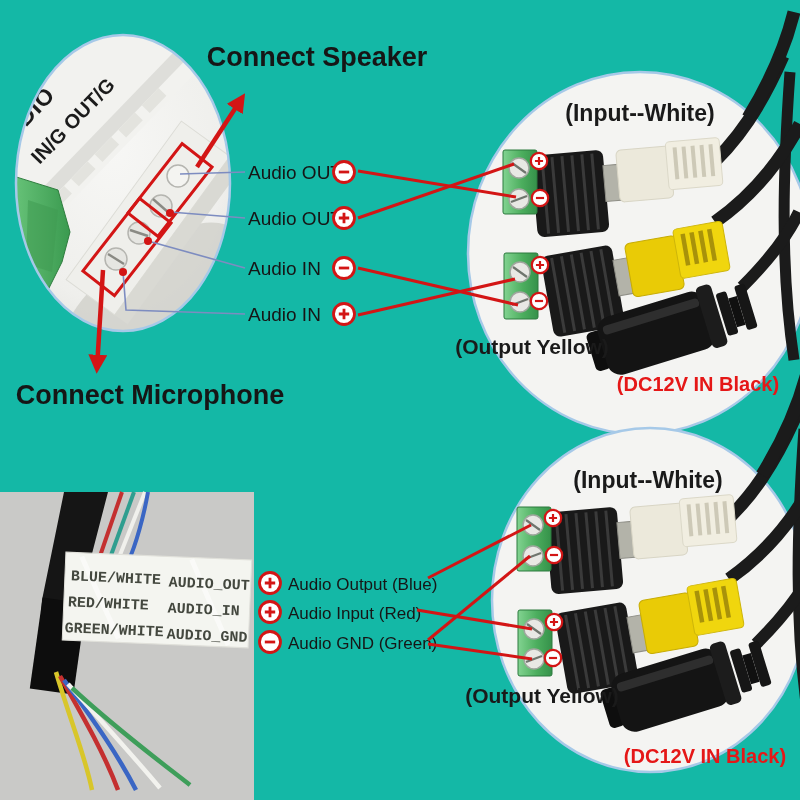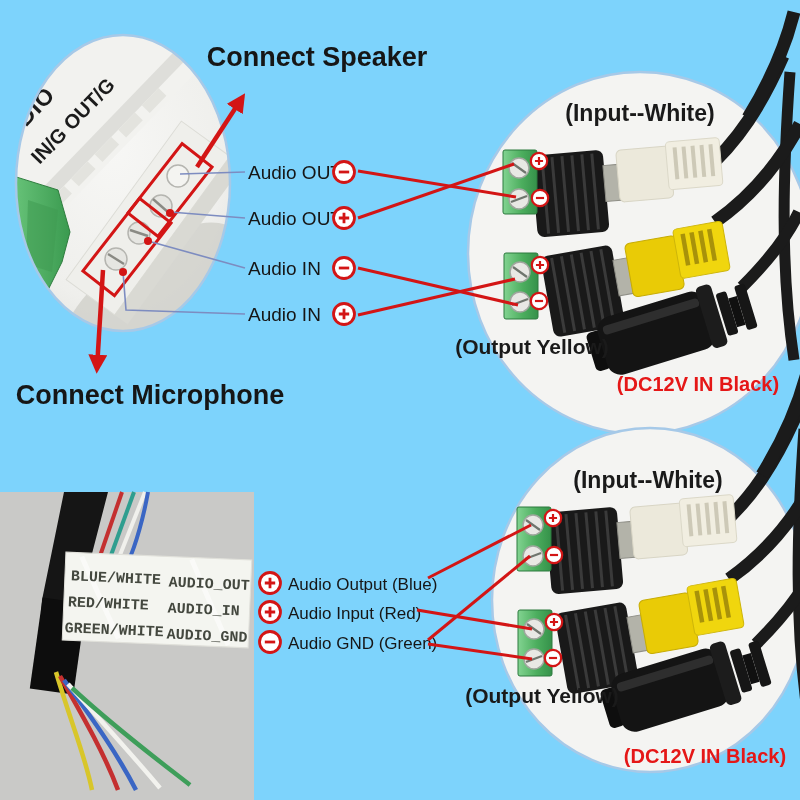--- a/index.html
+++ b/index.html
@@ -1,16 +1,16 @@
 <!DOCTYPE html>
 <html><head>
 <meta charset="utf-8">
 <style>
   html,body{margin:0;padding:0;background:#ffffff;}
-  .stage{width:800px;height:800px;position:relative;background:#7dd3fc;overflow:hidden;
+  .stage{width:800px;height:800px;position:relative;background:#14b8a6;overflow:hidden;
          font-family:"Liberation Sans", sans-serif;text-align:right;}
   svg text{font-family:"Liberation Sans", sans-serif;}
   text.mono{font-family:"Liberation Mono", monospace;}
 </style>
 </head>
 <body>
 
 <div class="stage">
 <svg width="800" height="800" viewBox="0 0 800 800">
   <defs>

